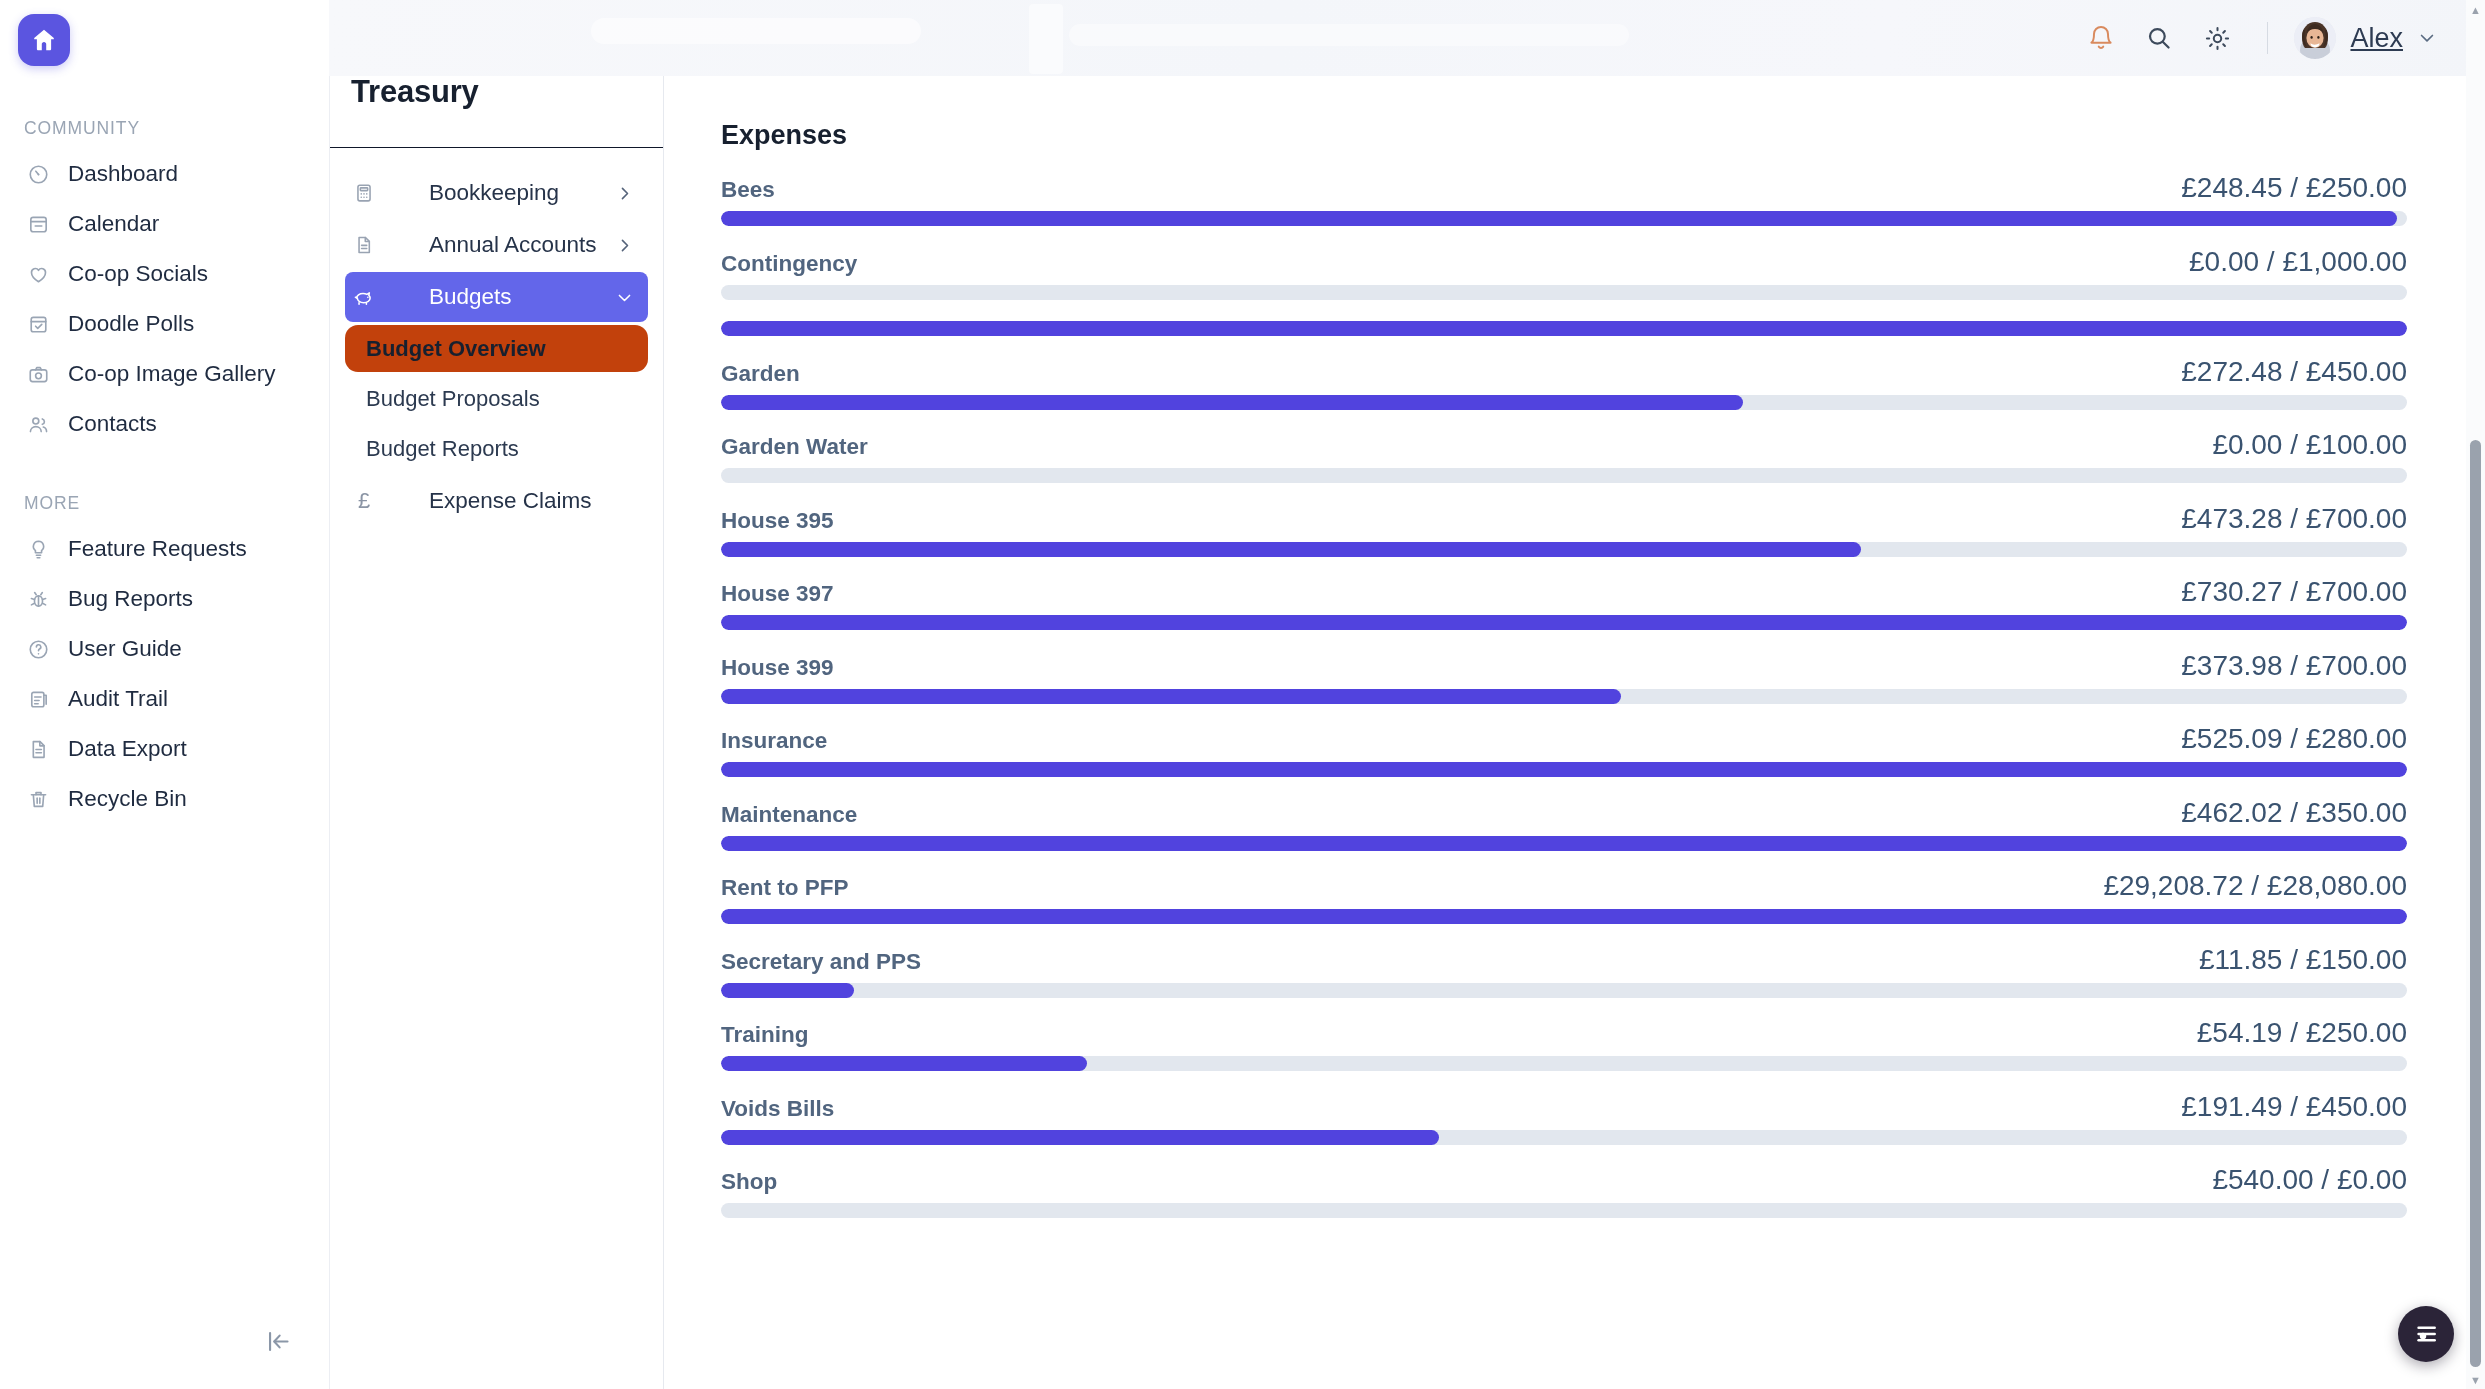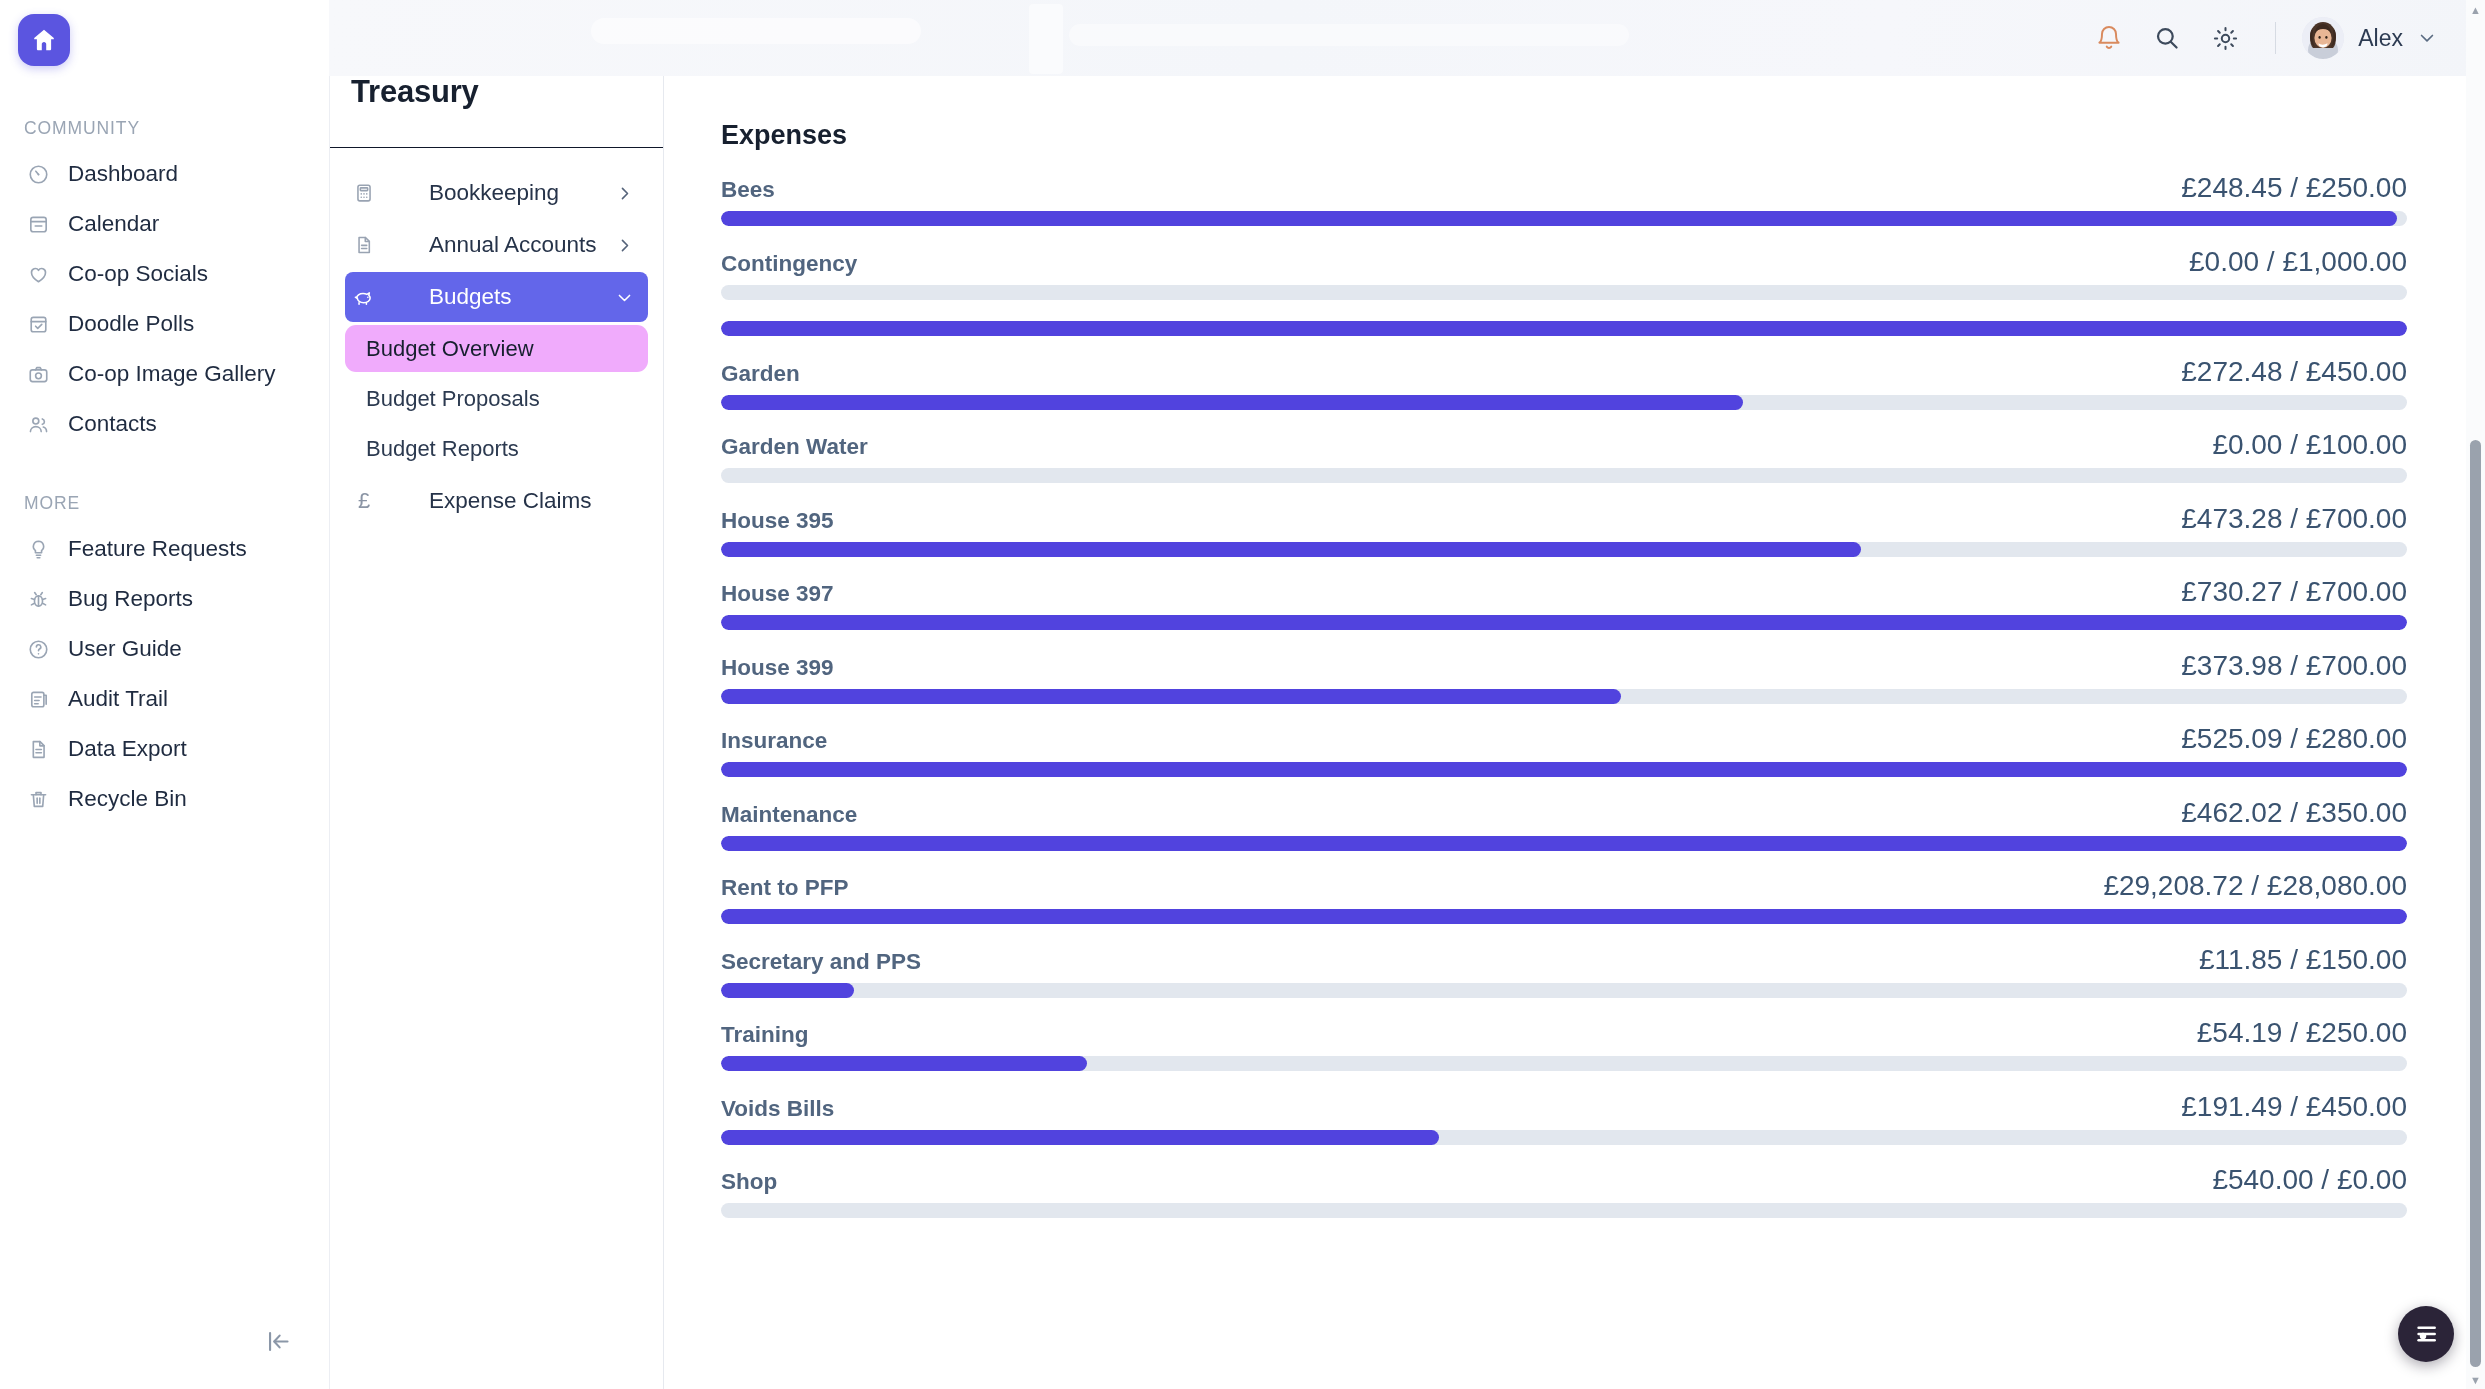--- a/index.html
+++ b/index.html
@@ -155,21 +155,21 @@
   }
   .avatar {
     width: 42px; height: 42px;
     border-radius: 50%;
     overflow: hidden;
     background: #e8eaf2;
     flex: 0 0 42px;
     position: relative;
   }
   .avatar svg { width: 42px; height: 42px; display: block; }
-  .user-name { font-size: 23px; color: #2d3b52; line-height: 1; }
+  .user-name { font-size: 27px; color: #2d3b52; line-height: 1; text-decoration: underline; }
   .chev { color: #5a6b82; display: flex; align-items: center; }
   .chev svg { width: 20px; height: 20px; display: block; }
 
   
   .body-row {
     flex: 1 1 auto;
     display: flex;
     min-height: 0;
     position: relative;
   }
@@ -236,21 +236,21 @@
     display: flex;
     align-items: center;
     padding-left: 21px;
     margin: 1px 0 0 0;
     border-radius: 11px;
     cursor: pointer;
     font-size: 22px;
     color: #2b3purple;
     color: #2c3a50;
   }
-  .tm-sub.current { background: #f0abfc; font-weight: normal; color: #17202f; }
+  .tm-sub.current { background: #c2410c; font-weight: bold; color: #17202f; border-radius: 13px; }
 
   
   .content-area {
     flex: 1 1 auto;
     min-width: 0;
     background: #ffffff;
     padding: 46px 78px 0 57px;
     overflow: hidden;
     position: relative;
   }

